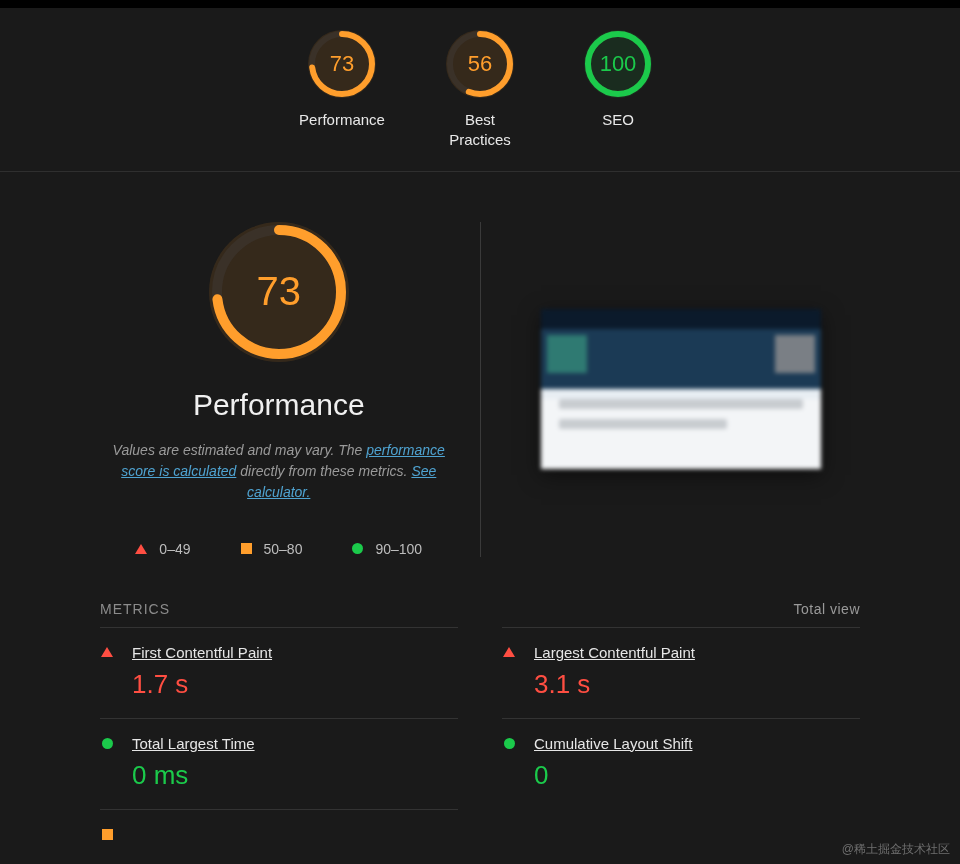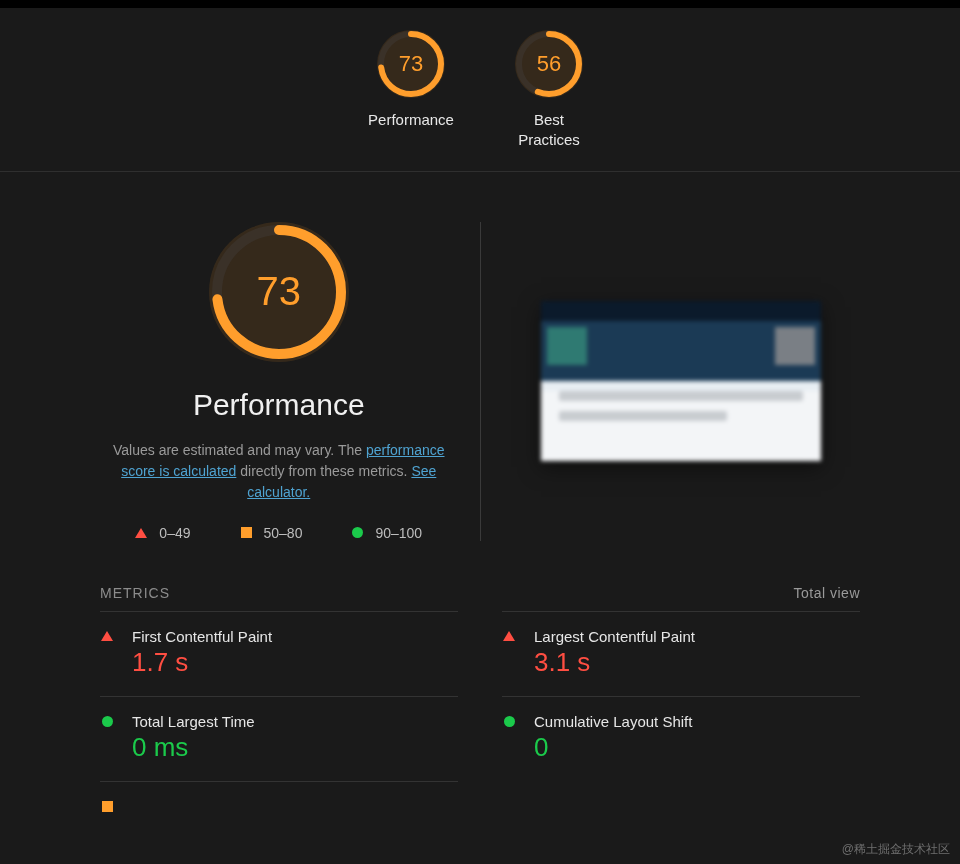--- a/index.html
+++ b/index.html
@@ -86,28 +86,29 @@
     font-weight: 400;
     color: #f0f0f0;
   }
   .hero-desc {
     margin-top: 18px;
     font-size: 14px;
     color: #9a9a9a;
     text-align: center;
     line-height: 1.5;
     max-width: 360px;
+    font-style: italic;
   }
   .hero-desc a {
     color: #4fa3d1;
     text-decoration: underline;
     cursor: pointer;
   }
   .legend-row {
-    margin-top: 22px;
+    margin-top: 38px;
     display: flex;
     gap: 50px;
     align-items: center;
     font-size: 14px;
     color: #bdbdbd;
   }
   .legend-item { display: flex; align-items: center; gap: 12px; }
   .tri-red {
     width: 0; height: 0;
     border-left: 6px solid transparent;
@@ -165,22 +166,22 @@
   }
   .metric {
     border-top: 1px solid #333;
     padding: 16px 0 18px 0;
     display: flex;
     align-items: flex-start;
     gap: 18px;
   }
   .metric-icon { width: 14px; display:flex; justify-content:center; padding-top:3px; }
   .metric-body { flex:1; }
-  .metric-name { font-size: 15px; color: #e6e6e6; }
-  .metric-value { font-size: 26px; margin-top: 2px; font-weight: 400; }
+  .metric-name { font-size: 15px; color: #e6e6e6; text-decoration: underline; }
+  .metric-value { font-size: 26px; margin-top: 8px; font-weight: 400; }
   .val-red { color: #ff4e42; }
   .val-orange { color: #ff9e2c; }
   .val-green { color: #1bca4b; }
 
   .watermark {
     position: fixed;
     right: 10px;
     bottom: 6px;
     color: #6e6e6e;
     font-size: 12px;
@@ -205,20 +206,30 @@
       </div>
       <div class="gauge-col">
     <div class="gauge fill-orange" style="width:68px;height:68px;border-radius:50%;">
       <svg width="68" height="68">
         <circle cx="34" cy="34" r="30" stroke="#3a3128" stroke-width="6" fill="none"></circle>
         <circle cx="34" cy="34" r="30" stroke="#ff9e2c" stroke-width="6" fill="none" stroke-linecap="round" stroke-dasharray="188.49555921538757" stroke-dashoffset="82.93804605477052"></circle>
       </svg>
       <div class="gauge-score score-orange">56</div>
     </div>
         <div class="gauge-label">Best<br>Practices</div>
+      </div>
+      <div class="gauge-col">
+    <div class="gauge fill-green" style="width:68px;height:68px;border-radius:50%;">
+      <svg width="68" height="68">
+        <circle cx="34" cy="34" r="30" stroke="#3a3128" stroke-width="6" fill="none"></circle>
+        <circle cx="34" cy="34" r="30" stroke="#1bca4b" stroke-width="6" fill="none" stroke-linecap="round" stroke-dasharray="188.49555921538757" stroke-dashoffset="0"></circle>
+      </svg>
+      <div class="gauge-score score-green">100</div>
+    </div>
+        <div class="gauge-label">SEO</div>
       </div>
     </div>
 </div>
 
 <div class="main">
   <div class="hero">
     <div class="hero-left">
       <div class="big-gauge" id="big-gauge">
     <div class="fill-orange" style="position:absolute;inset:0;border-radius:50%;"></div>
     <svg width="140" height="140">

